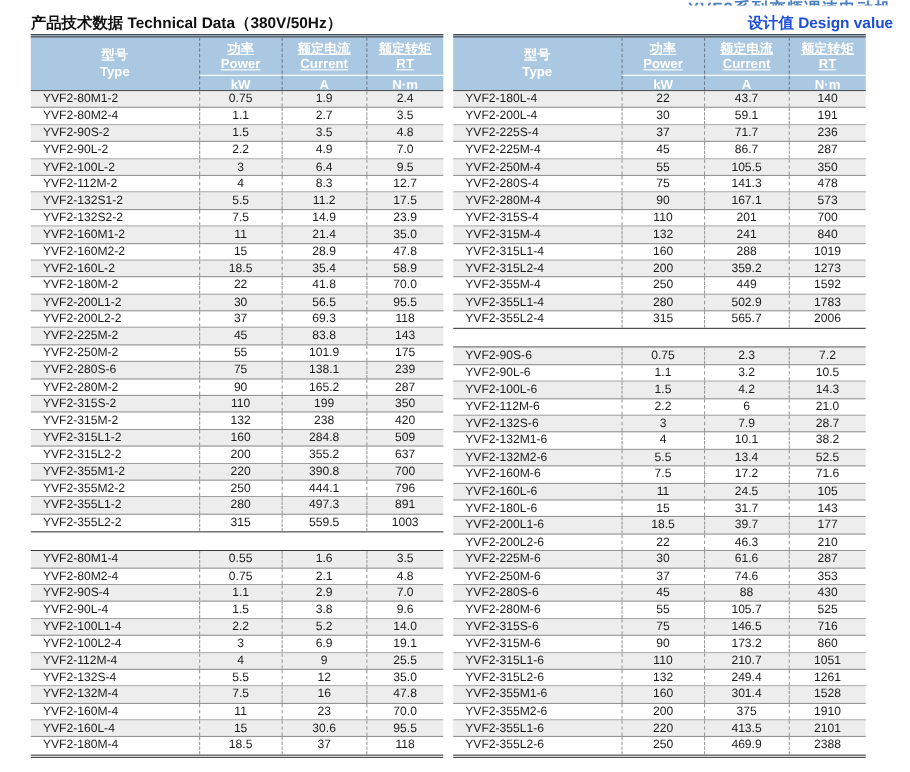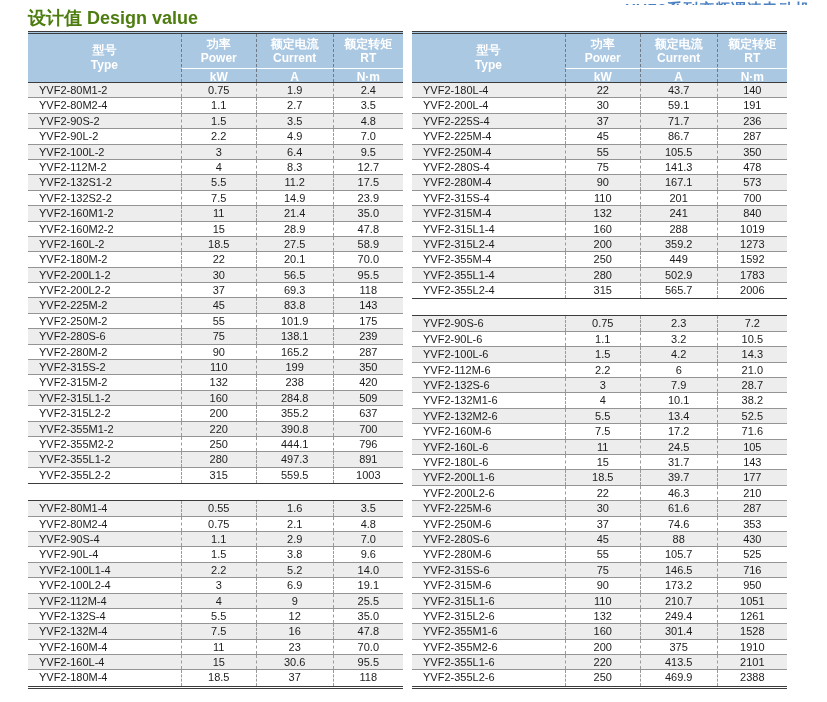--- a/index.html
+++ b/index.html
@@ -20,21 +20,21 @@
     display: inline-block; margin-top: -12px;
     font-size: 15px; font-weight: bold; color: var(--accent-blue, #4a7fc1);
     letter-spacing: 1px; white-space: nowrap;
   }
 
   .titlebar {
     display: flex; justify-content: space-between; align-items: flex-end;
     height: 24px; margin-bottom: 1px;
   }
   .title-left  { font-size: 14px; font-weight: bold; color: #111; white-space: nowrap; }
-  .title-right { font-size: 18px; font-weight: bold; color: #4d7c0f; margin-right: -25px; white-space: nowrap; }
+  .title-right { font-size: 14px; font-weight: bold; color: #1d4ed8; margin-right: -25px; white-space: nowrap; }
 
   .tables { display: flex; gap: 9px; }
   .tbl { flex: 1; min-width: 0; }
 
   .thead {
     display: flex; height: 52px;
     background: var(--header-bg, #abc8e2);
     border-top: 3px double #3c3c3c;
     border-bottom: 1px solid #3c3c3c;
     color: var(--header-text, #ffffff);
@@ -43,21 +43,21 @@
   .h-type {
     width: 41%; display: flex; flex-direction: column; justify-content: center;
     border-right: 1px dashed #707a86; font-size: 12px; line-height: 1.25;
   }
   .h-col { display: flex; flex-direction: column; }
   .h-col.power   { width: 20%;   border-right: 1px dashed #707a86; }
   .h-col.current { width: 20.5%; border-right: 1px dashed #707a86; }
   .h-col.torque  { width: 18.5%; }
   .h-label {
     flex: 1; display: flex; flex-direction: column; justify-content: center;
-    font-size: 12px; line-height: 1.2;
+    font-size: 12px; line-height: 1.2; text-decoration: underline;
   }
   .h-unit { height: 14px; line-height: 16px; border-top: 1px solid #fff; font-size: 12px; }
 
   .block { border-bottom: 1px solid #3c3c3c; }
   .block + .block { margin-top: 16px; border-top: 1px solid #3c3c3c; }
   .block:last-child { border-bottom: 3px double #3c3c3c; }
 
   .row {
     display: flex; height: 15.4px; font-size: 11px; line-height: 14px;
     border-bottom: 1px solid #949494; color: #1c1c1c;
@@ -74,20 +74,21 @@
 </head>
 <body>
 
 <div class="page">
 
   <div class="top-clip">
     <span>YVF2系列变频调速电动机</span>
   </div>
 
   <div class="titlebar">
+    <div class="title-left">产品技术数据 Technical Data（380V/50Hz）</div>
     <div class="title-right">设计值 Design value</div>
   </div>
 
   <div class="tables">
 
     <section class="tbl">
       <div class="thead">
         <div class="h-type">
           <span>型号</span>
           <span>Type</span>
@@ -172,27 +173,27 @@
             </div>
             <div class="row">
               <div class="c-type">YVF2-160M2-2</div>
               <div class="c-num p">15</div>
               <div class="c-num c">28.9</div>
               <div class="c-num t">47.8</div>
             </div>
             <div class="row">
               <div class="c-type">YVF2-160L-2</div>
               <div class="c-num p">18.5</div>
-              <div class="c-num c">27.5</div>
+              <div class="c-num c">35.4</div>
               <div class="c-num t">58.9</div>
             </div>
             <div class="row">
               <div class="c-type">YVF2-180M-2</div>
               <div class="c-num p">22</div>
-              <div class="c-num c">20.1</div>
+              <div class="c-num c">41.8</div>
               <div class="c-num t">70.0</div>
             </div>
             <div class="row">
               <div class="c-type">YVF2-200L1-2</div>
               <div class="c-num p">30</div>
               <div class="c-num c">56.5</div>
               <div class="c-num t">95.5</div>
             </div>
             <div class="row">
               <div class="c-type">YVF2-200L2-2</div>
@@ -565,21 +566,21 @@
             <div class="row">
               <div class="c-type">YVF2-315S-6</div>
               <div class="c-num p">75</div>
               <div class="c-num c">146.5</div>
               <div class="c-num t">716</div>
             </div>
             <div class="row">
               <div class="c-type">YVF2-315M-6</div>
               <div class="c-num p">90</div>
               <div class="c-num c">173.2</div>
-              <div class="c-num t">950</div>
+              <div class="c-num t">860</div>
             </div>
             <div class="row">
               <div class="c-type">YVF2-315L1-6</div>
               <div class="c-num p">110</div>
               <div class="c-num c">210.7</div>
               <div class="c-num t">1051</div>
             </div>
             <div class="row">
               <div class="c-type">YVF2-315L2-6</div>
               <div class="c-num p">132</div>

